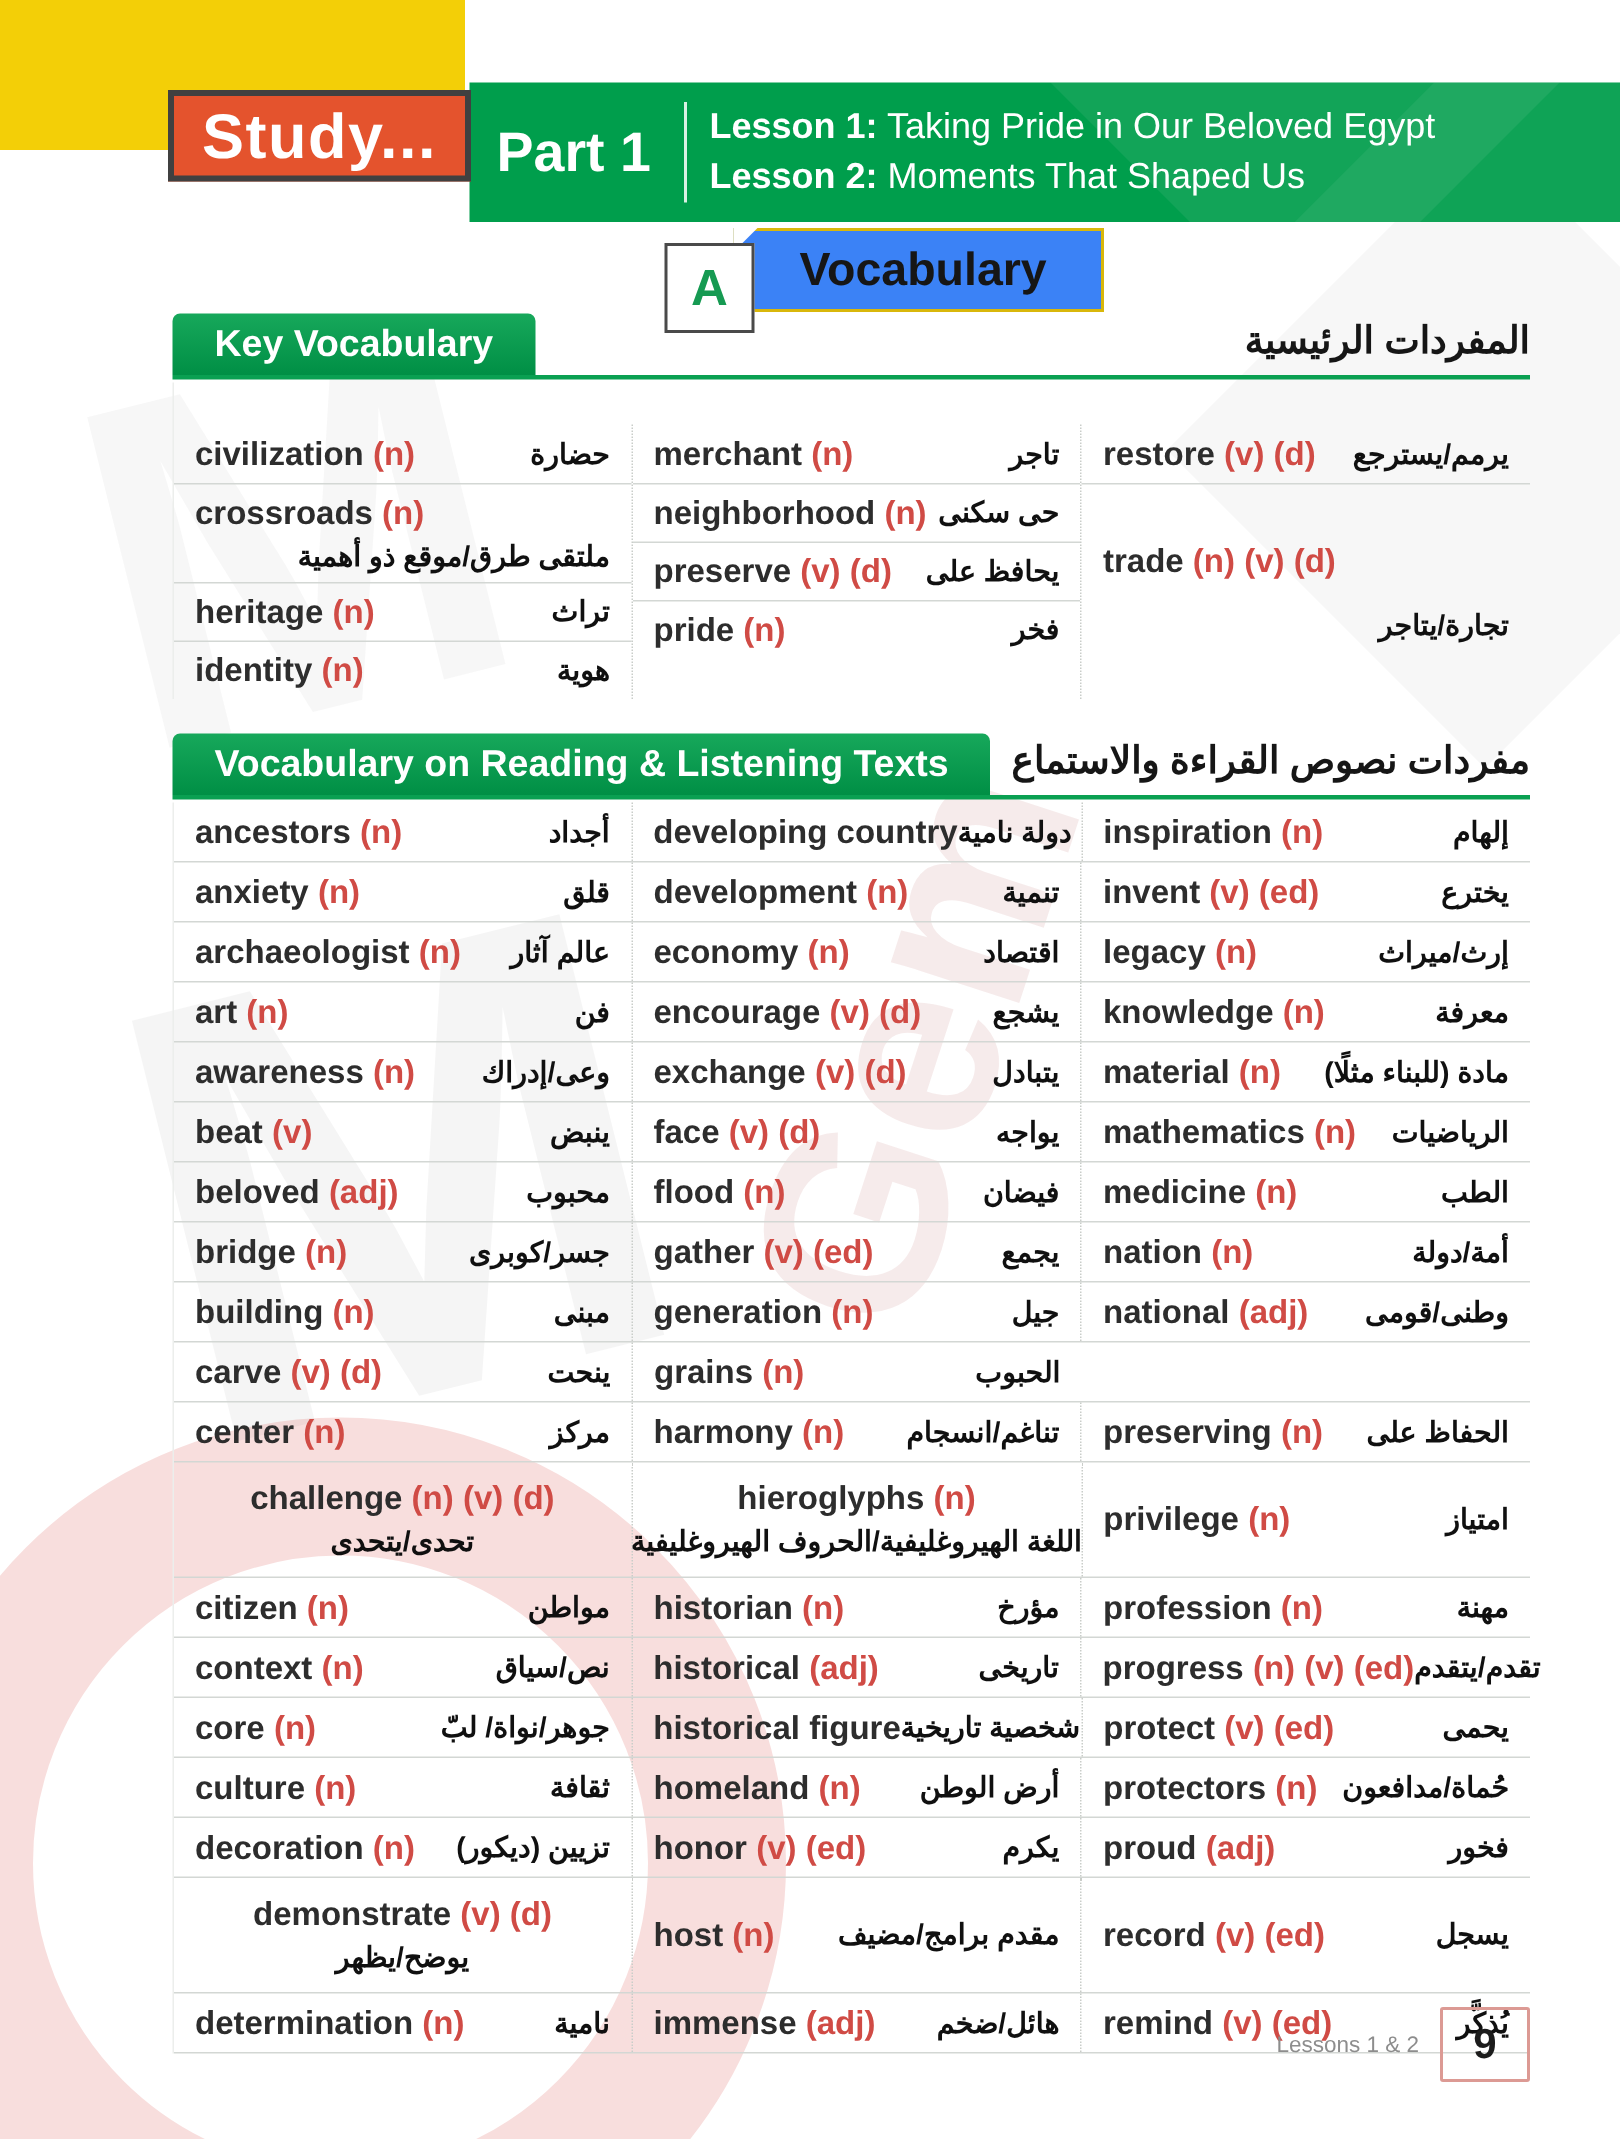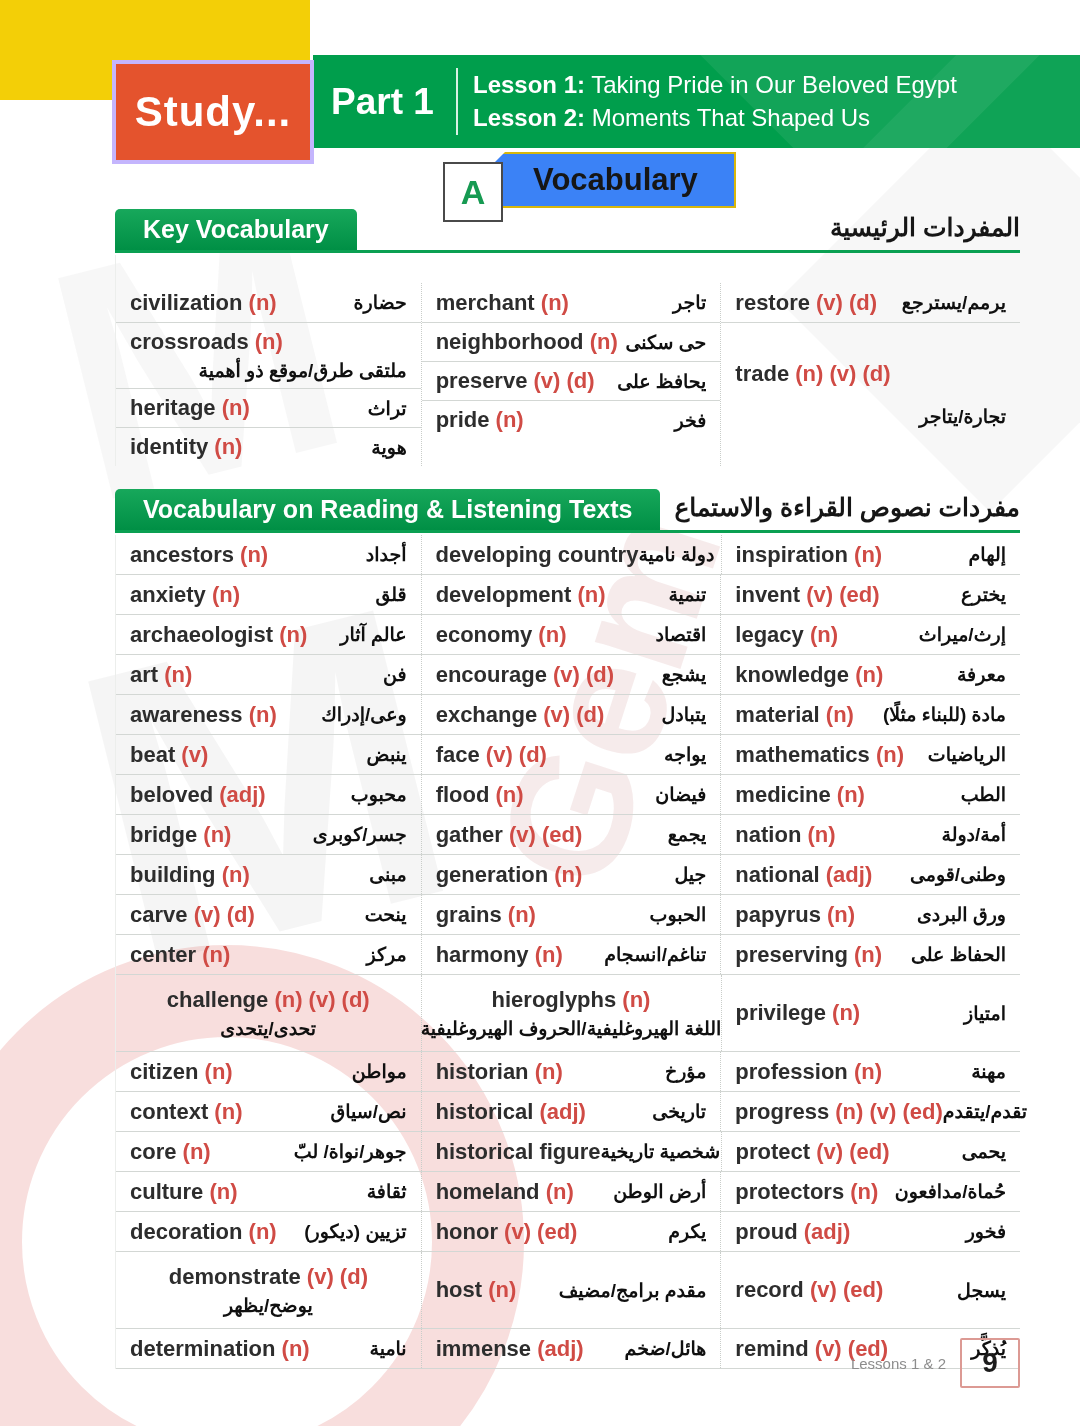--- a/index.html
+++ b/index.html
@@ -19,22 +19,22 @@
            background:rgba(0,0,0,0.03);transform:rotate(45deg);}
   
   .content-layer{position:relative;z-index:1;}
   .yellow-block{position:absolute;left:0;top:0;width:310px;height:100px;background:#F3CF07;}
   .green-banner{position:absolute;left:313px;top:55px;width:767px;height:93px;
                 background:#009E4C;overflow:hidden;}
   .gb-shape1{position:absolute;right:90px;top:-120px;width:240px;height:240px;
              background:rgba(255,255,255,0.07);transform:rotate(45deg);}
   .gb-shape2{position:absolute;right:-90px;top:-30px;width:260px;height:260px;
              background:rgba(255,255,255,0.06);transform:rotate(45deg);}
-  .study-box{position:absolute;left:112px;top:60px;width:202px;height:104px;
-             background:#E4532D;border:4px solid #c4b5fd;box-sizing:border-box;
+  .study-box{position:absolute;left:112px;top:60px;width:202px;height:61px;
+             background:#E4532D;border:4px solid #404040;box-sizing:border-box;
              display:flex;align-items:center;justify-content:center;}
   .study-box span{color:#fff;font-size:42px;font-weight:800;letter-spacing:1px;}
   .part-label{position:absolute;left:18px;top:0;height:93px;display:flex;align-items:center;
               color:#fff;font-size:37px;font-weight:800;}
   .banner-divider{position:absolute;left:143px;top:13px;width:2px;height:67px;background:rgba(255,255,255,0.85);}
   .lessons{position:absolute;left:160px;top:0;height:93px;display:flex;flex-direction:column;
            justify-content:center;gap:3px;color:#fff;font-size:24px;line-height:1.25;}
   .lessons b{font-weight:800;}
   
   .badge{position:absolute;left:443px;top:152px;display:flex;align-items:flex-start;}
@@ -307,24 +307,20 @@
           </div>
           <div class="vrow">
             <div class="cell">
               <div class="l1"><span class="en">carve</span><span class="pos"> (v) (d)</span></div>
               <span class="ar" dir="rtl">ينحت</span>
             </div>
             <div class="cell">
               <div class="l1"><span class="en">grains</span><span class="pos"> (n)</span></div>
               <span class="ar" dir="rtl">الحبوب</span>
             </div>
-            <div class="cell">
-              <div class="l1"><span class="en">papyrus</span><span class="pos"> (n)</span></div>
-              <span class="ar" dir="rtl">ورق البردى</span>
-            </div>
           </div>
           <div class="vrow">
             <div class="cell">
               <div class="l1"><span class="en">center</span><span class="pos"> (n)</span></div>
               <span class="ar" dir="rtl">مركز</span>
             </div>
             <div class="cell">
               <div class="l1"><span class="en">harmony</span><span class="pos"> (n)</span></div>
               <span class="ar" dir="rtl">تناغم/انسجام</span>
             </div>

